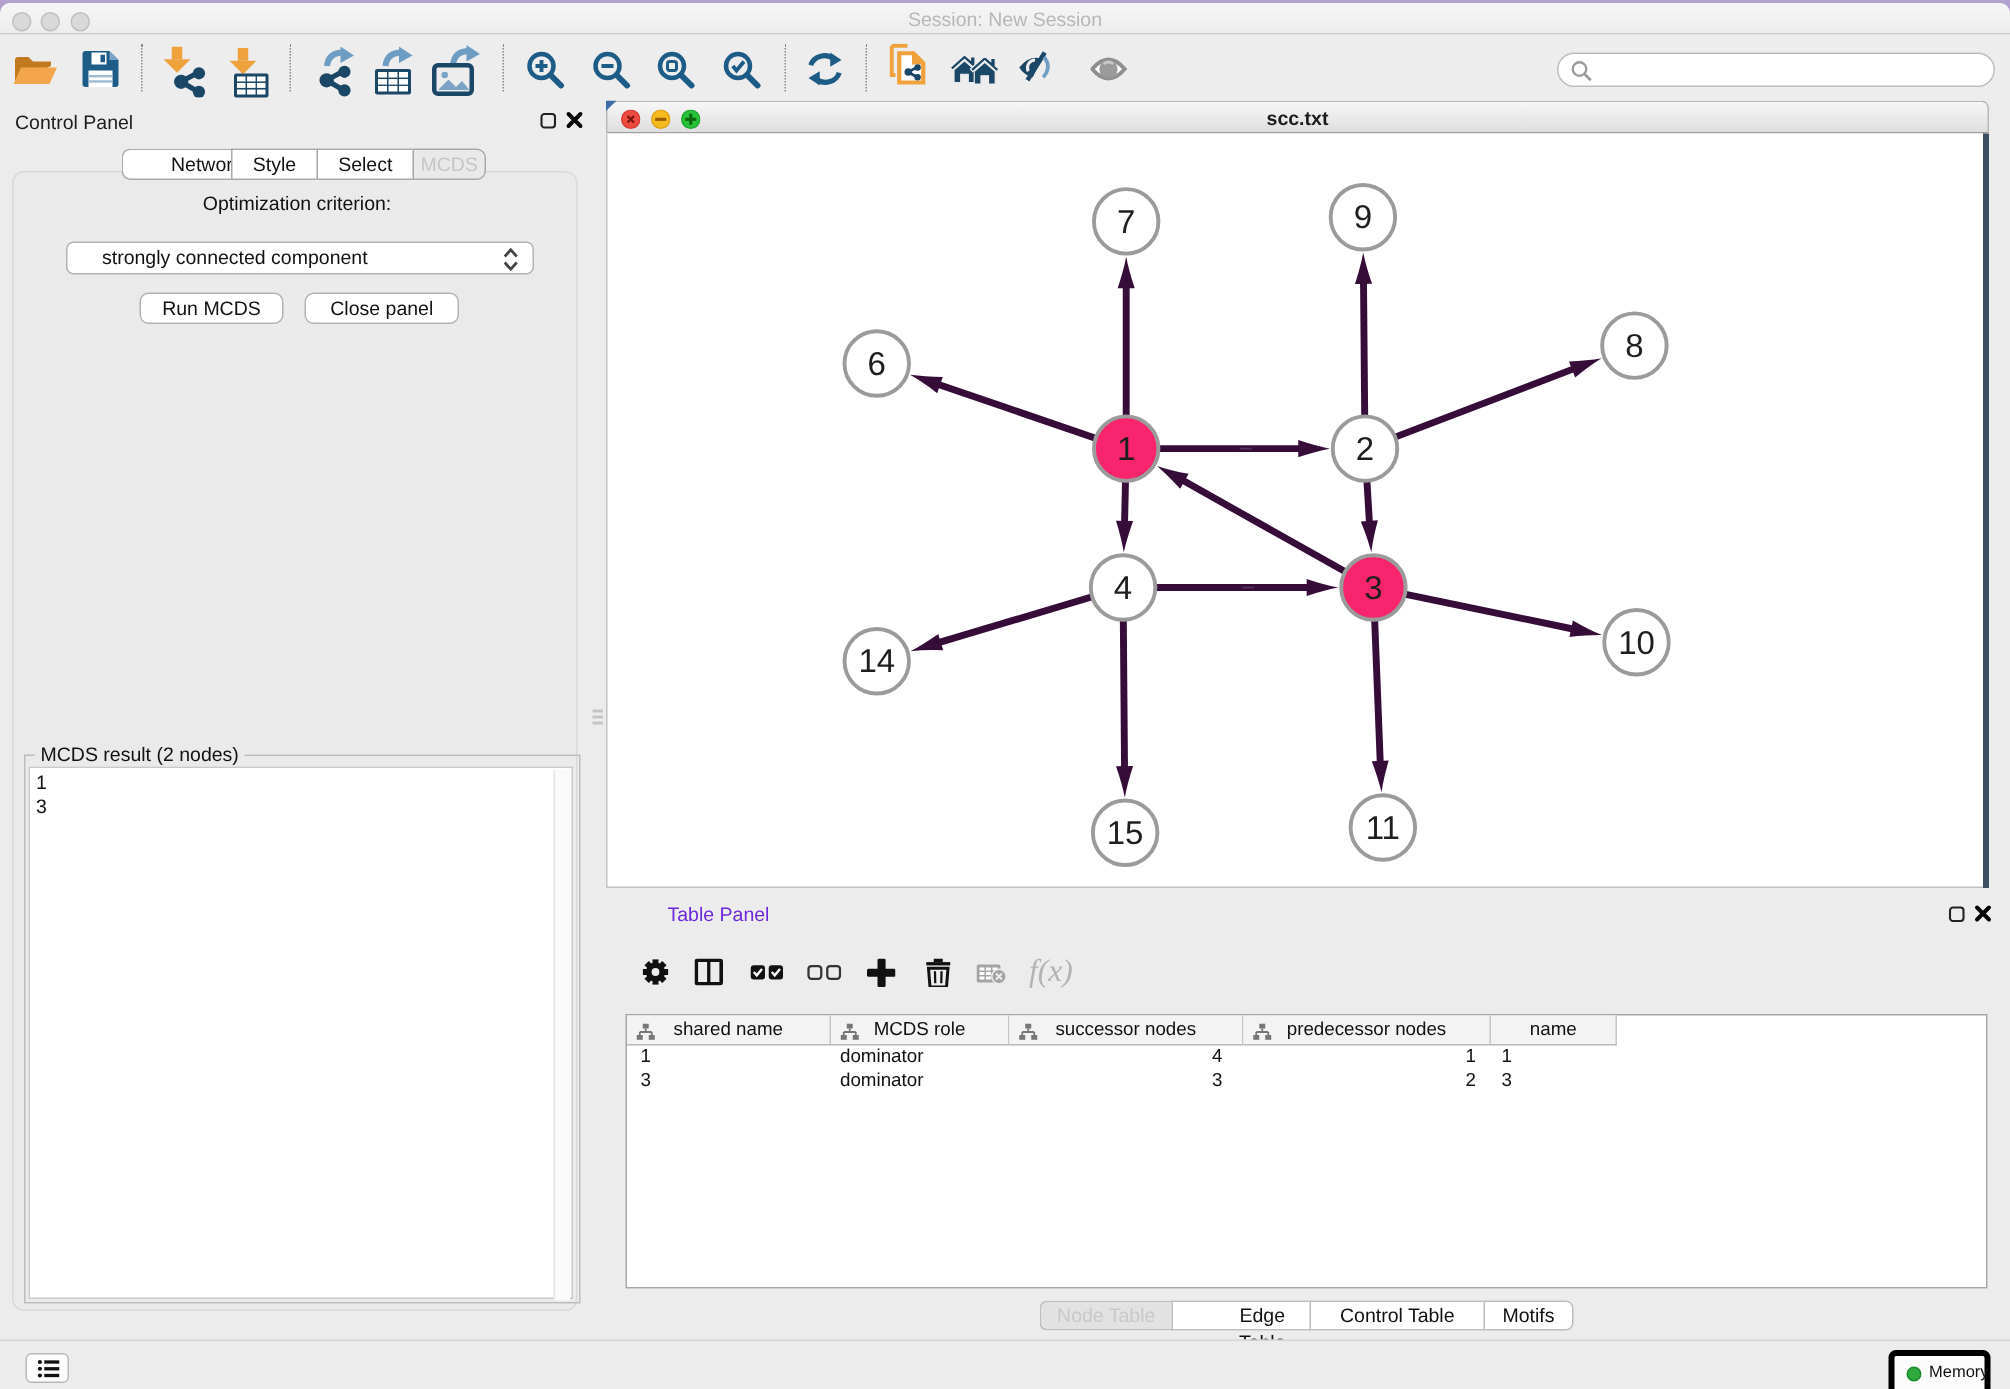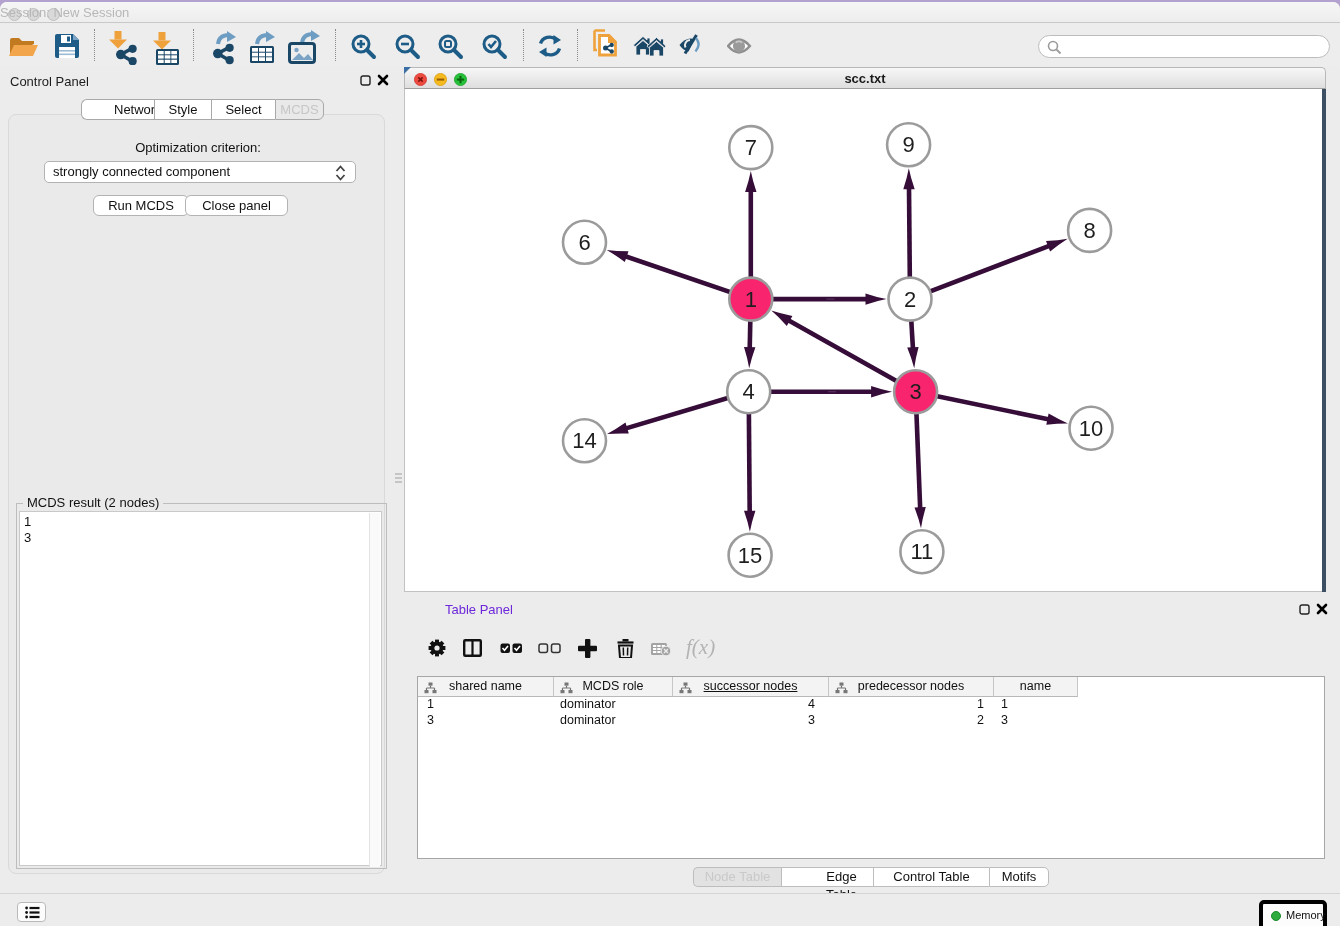--- a/index.html
+++ b/index.html
@@ -1,33 +1,33 @@
 <!DOCTYPE html>
 <html><head><meta charset="utf-8"><style>
 *{margin:0;padding:0;box-sizing:border-box;}
 html,body{width:1340px;height:926px;overflow:hidden;}
 body{background:#b3a1cf;font-family:"Liberation Sans",sans-serif;position:relative;}
 #win{position:absolute;left:0;top:2px;width:1340px;height:924px;background:#ececec;border-radius:7px 7px 0 0;}
 .abs{position:absolute;}
 
 #titlebar{position:absolute;left:0;top:0;width:1340px;height:21px;background:linear-gradient(#f6f6f6,#ededed);border-bottom:1px solid #c9c9c9;border-radius:7px 7px 0 0;}
 .tl{position:absolute;top:6px;width:13px;height:13px;border-radius:50%;background:#d9d9d9;border:1px solid #bfbfbf;}
-#titletext{position:absolute;top:3px;left:0;width:100%;font-size:13px;color:#b7b7b7;}
+#titletext{position:absolute;top:3px;left:0;width:100%;text-align:center;font-size:13px;color:#b7b7b7;}
 
 #toolbar{position:absolute;left:0;top:22px;width:1340px;height:42px;background:#ededed;}
 .tbi{position:absolute;top:7px;}
 .tsep{position:absolute;top:5px;height:32px;width:0;border-left:1px dotted #8a8a8a;}
 #searchbox{position:absolute;left:1038px;top:11px;width:292px;height:23px;background:#fff;border:1px solid #bcbcbc;border-radius:12px;}
 
 #cpanel{position:absolute;left:0;top:64px;width:396px;height:826px;background:#ececec;}
 #cphead{position:absolute;left:10px;top:8px;font-size:13px;color:#1c1c1c;text-align:center;}
 .tab{position:absolute;top:33px;height:21px;background:#fff;border:1px solid #a9a9a9;border-right:none;font-size:13px;color:#111;text-align:center;line-height:19px;}
 #innerp{position:absolute;left:8px;top:48px;width:377px;height:760px;background:#eaeaea;border:1px solid #d9d9d9;border-radius:8px;}
-#optlabel{position:absolute;left:0;top:74px;width:396px;text-align:center;font-size:13px;color:#111;}
-#combo{position:absolute;left:44px;top:95px;width:312px;height:22px;background:#fff;border:1px solid #b3b3b3;border-radius:5px;font-size:13px;color:#111;line-height:20px;padding-left:8px;}
+#optlabel{position:absolute;left:0;top:62px;width:396px;text-align:center;font-size:13px;color:#111;}
+#combo{position:absolute;left:44px;top:95px;width:312px;height:22px;background:#fff;border:1px solid #b3b3b3;border-radius:5px;font-size:13px;color:#111;line-height:20px;padding-left:23px;}
 .btn{position:absolute;top:129px;height:21px;background:#fff;border:1px solid #b3b3b3;border-radius:6px;font-size:13px;color:#111;text-align:center;line-height:19px;}
 #groupbox{position:absolute;left:16px;top:437px;width:371px;height:366px;border:1px solid #bdbdbd;}
 #grouplabel{position:absolute;left:6px;top:-9px;background:#eaeaea;padding:0 4px;font-size:13px;color:#111;}
 #resultbox{position:absolute;left:2px;top:7px;width:363px;height:355px;background:#fff;border:1px solid #c9c9c9;}
 #resultscroll{position:absolute;right:1px;top:1px;width:11px;height:354px;background:#fafafa;border-left:1px solid #e3e3e3;}
 
 #netframe{position:absolute;left:404px;top:65px;width:1002px;height:525px;}
 #nettitle{position:absolute;left:0;top:0;width:922px;height:22px;background:linear-gradient(#f7f7f7,#dedede);border:1px solid #b8b8b8;border-bottom:1px solid #9f9f9f;border-radius:5px 5px 0 0;}
 #nettitletext{position:absolute;width:100%;text-align:center;top:3px;font-size:13px;font-weight:bold;color:#1a1a1a;}
 #netcontent{position:absolute;left:0;top:22px;width:918px;height:503px;background:#fff;border-left:1px solid #c2c2c2;border-bottom:1px solid #c2c2c2;}
@@ -221,21 +221,21 @@
       <div class="tab" style="left:81px;width:73px;border-radius:6px 0 0 6px;padding-left:32px;">Network</div>
       <div class="tab" style="left:154px;width:57px;">Style</div>
       <div class="tab" style="left:211px;width:64px;">Select</div>
       <div class="tab" style="left:275px;width:49px;border-right:1px solid #a9a9a9;border-radius:0 6px 6px 0;background:#e9e9e9;color:#c6c6c6;">MCDS</div>
     <div id="optlabel">Optimization criterion:</div>
     <div id="combo">strongly connected component<svg class="abs" style="right:9px;top:3px" width="11" height="16" viewBox="0 0 11 16">
           <path d="M1.5,6 L5.5,1.5 L9.5,6" fill="none" stroke="#444" stroke-width="1.8"></path>
           <path d="M1.5,10 L5.5,14.5 L9.5,10" fill="none" stroke="#444" stroke-width="1.8"></path>
         </svg></div>
     <div class="btn" style="left:93px;width:96px;">Run MCDS</div>
-    <div class="btn" style="left:185px;width:103px;">Close panel</div>
+    <div class="btn" style="left:203px;width:103px;">Close panel</div>
     <div id="groupbox">
         <div id="grouplabel">MCDS result (2 nodes)</div>
       <div id="resultbox">
           <div style="position:absolute;left:4px;top:2px;font-size:13px;color:#111;line-height:16px;">1<br>3</div>
         <div id="resultscroll"></div>
         </div>
     </div>
   </div>
     <div class="abs" style="left:395px;top:471px;width:7px;height:10px;">
       <div style="width:7px;height:2px;background:#c5c5c5;margin-bottom:2px;"></div>
@@ -392,21 +392,21 @@
         </div>
         <div class="thc" style="left:136px;width:119px;">
           <span style="position:absolute;left:6px;top:3px;"><svg width="13" height="12" viewBox="0 0 13 12" style="vertical-align:-1px">
               <rect x="4.5" y="0.5" width="4" height="3.2" fill="#777"></rect>
               <path d="M6.5,3.7 L6.5,6 M2.5,6 L10.5,6 M2.5,6 L2.5,8 M10.5,6 L10.5,8" stroke="#777" stroke-width="1.2" fill="none"></path>
               <rect x="0.5" y="8" width="4" height="3.2" fill="#777"></rect>
               <rect x="8.5" y="8" width="4" height="3.2" fill="#777"></rect>
             </svg></span>
           <span>MCDS role</span>
         </div>
-        <div class="thc" style="left:255px;width:156px;text-decoration:underline;">
+        <div class="thc" style="left:255px;width:156px;">
           <span style="position:absolute;left:6px;top:3px;"><svg width="13" height="12" viewBox="0 0 13 12" style="vertical-align:-1px">
               <rect x="4.5" y="0.5" width="4" height="3.2" fill="#777"></rect>
               <path d="M6.5,3.7 L6.5,6 M2.5,6 L10.5,6 M2.5,6 L2.5,8 M10.5,6 L10.5,8" stroke="#777" stroke-width="1.2" fill="none"></path>
               <rect x="0.5" y="8" width="4" height="3.2" fill="#777"></rect>
               <rect x="8.5" y="8" width="4" height="3.2" fill="#777"></rect>
             </svg></span>
           <span>successor nodes</span>
         </div>
         <div class="thc" style="left:411px;width:165px;">
           <span style="position:absolute;left:6px;top:3px;"><svg width="13" height="12" viewBox="0 0 13 12" style="vertical-align:-1px">

